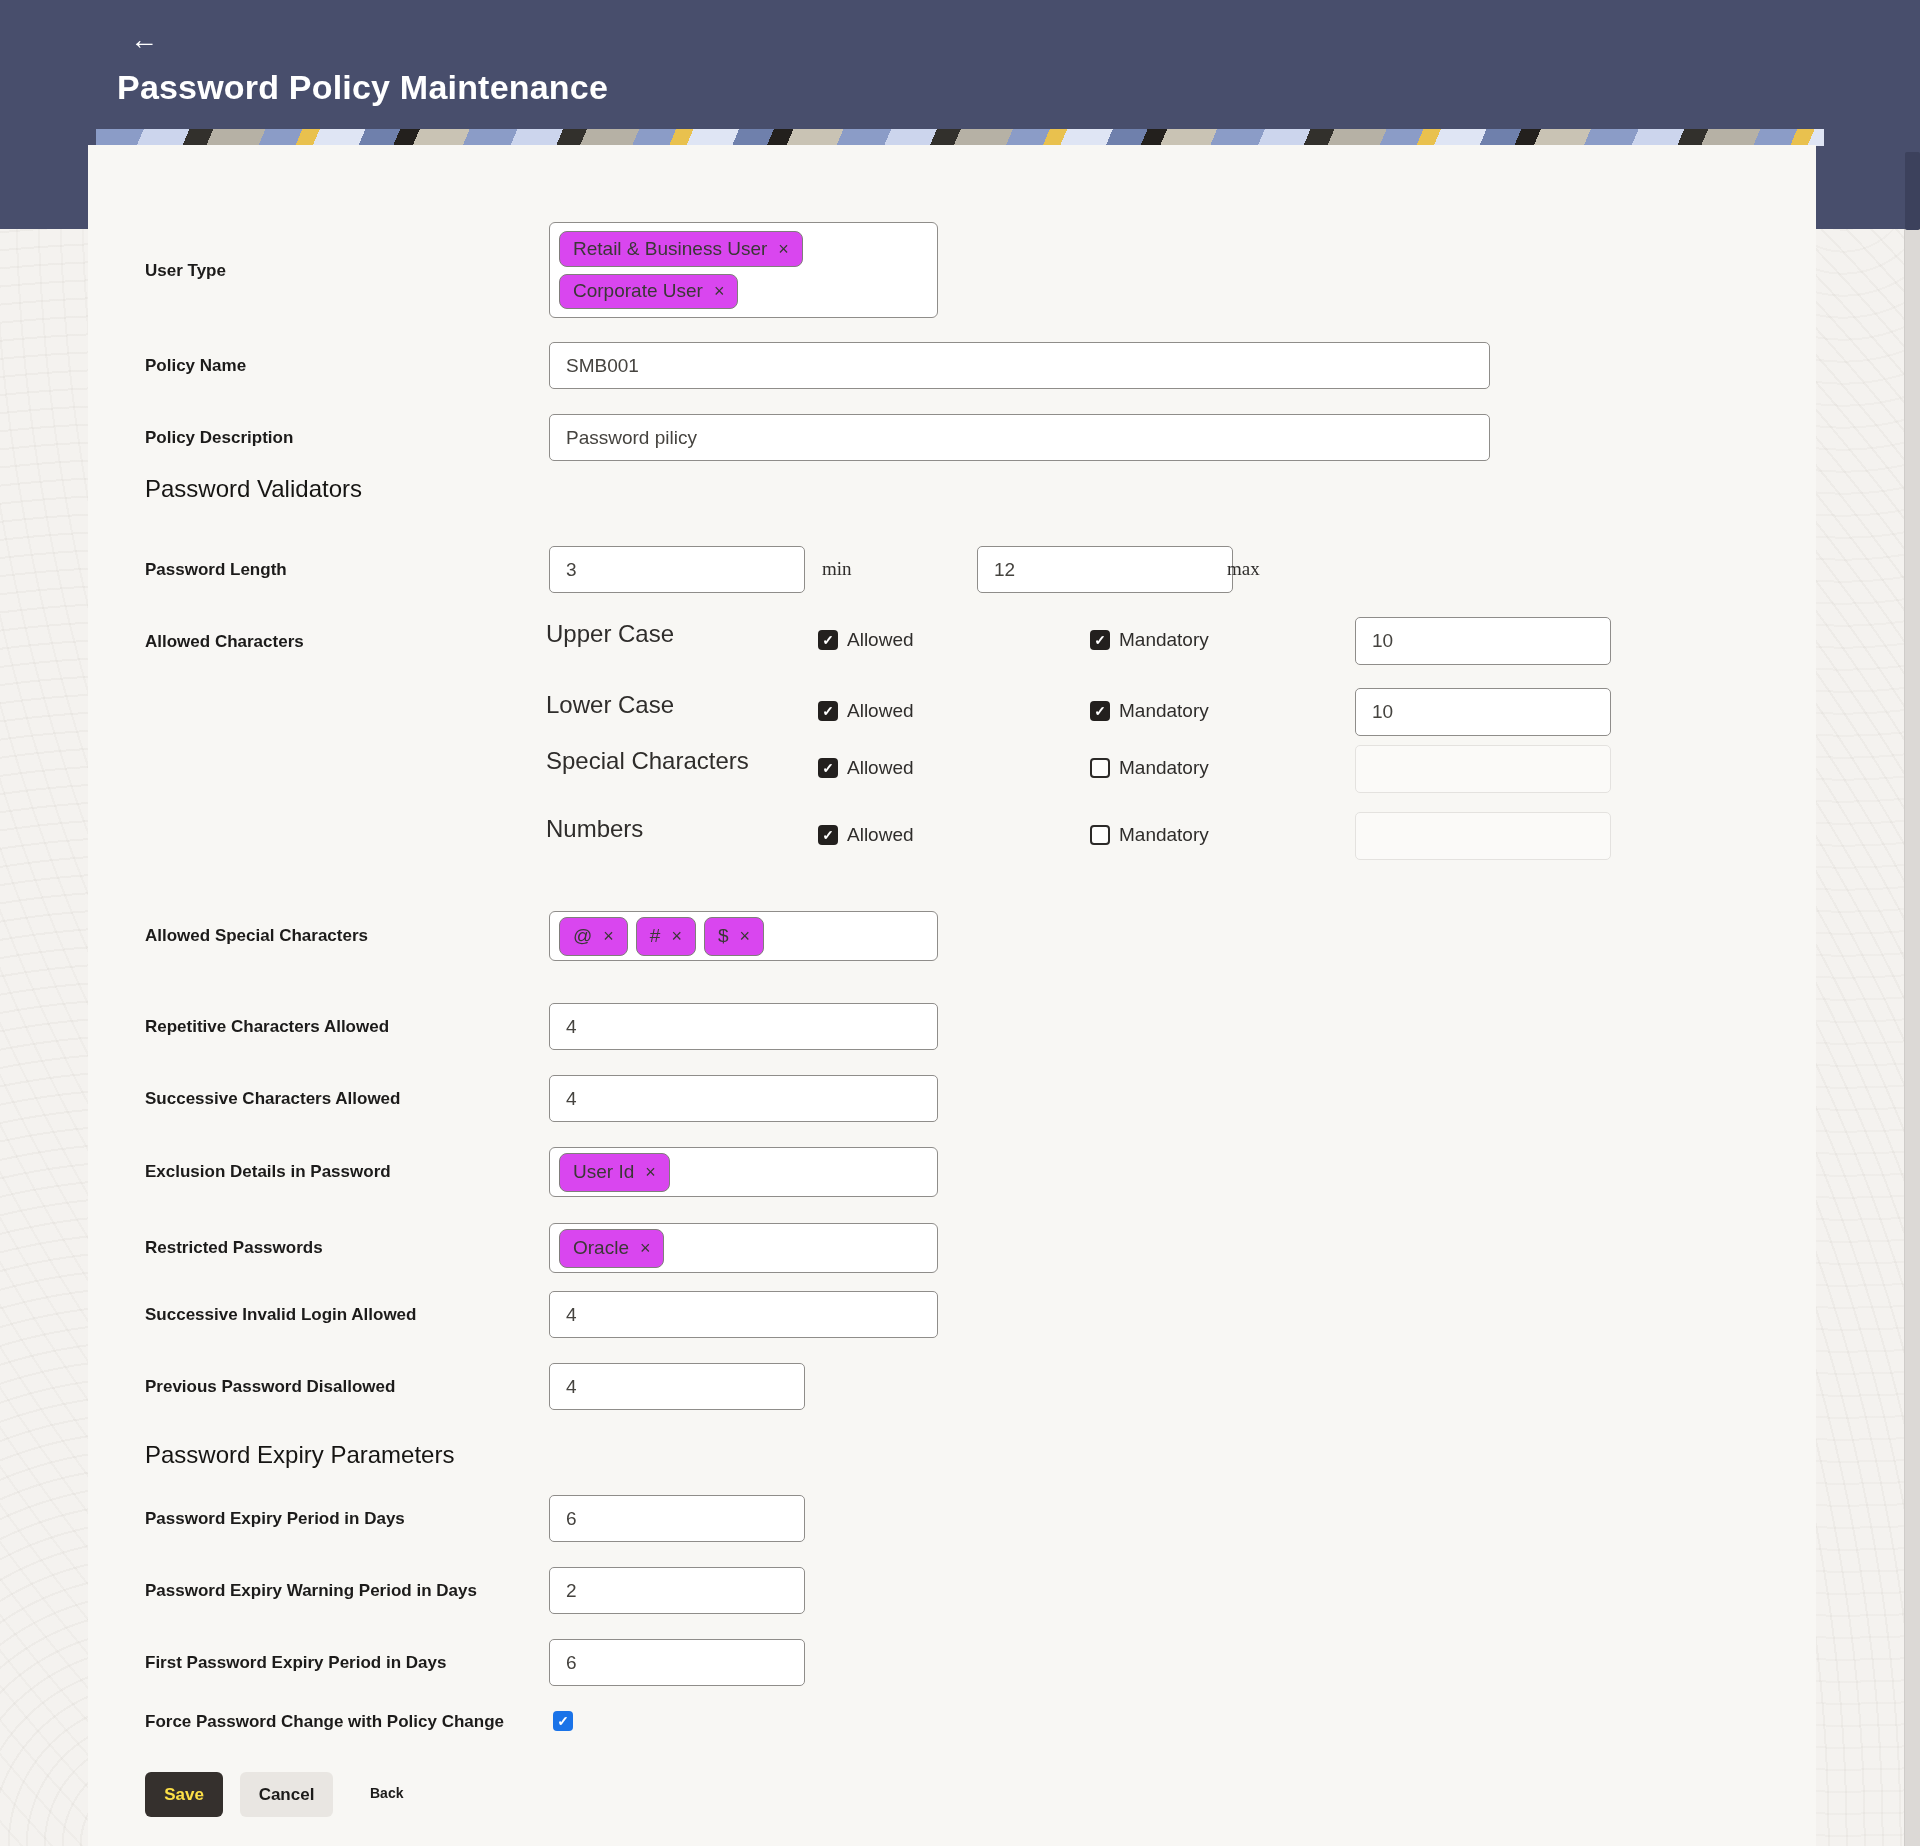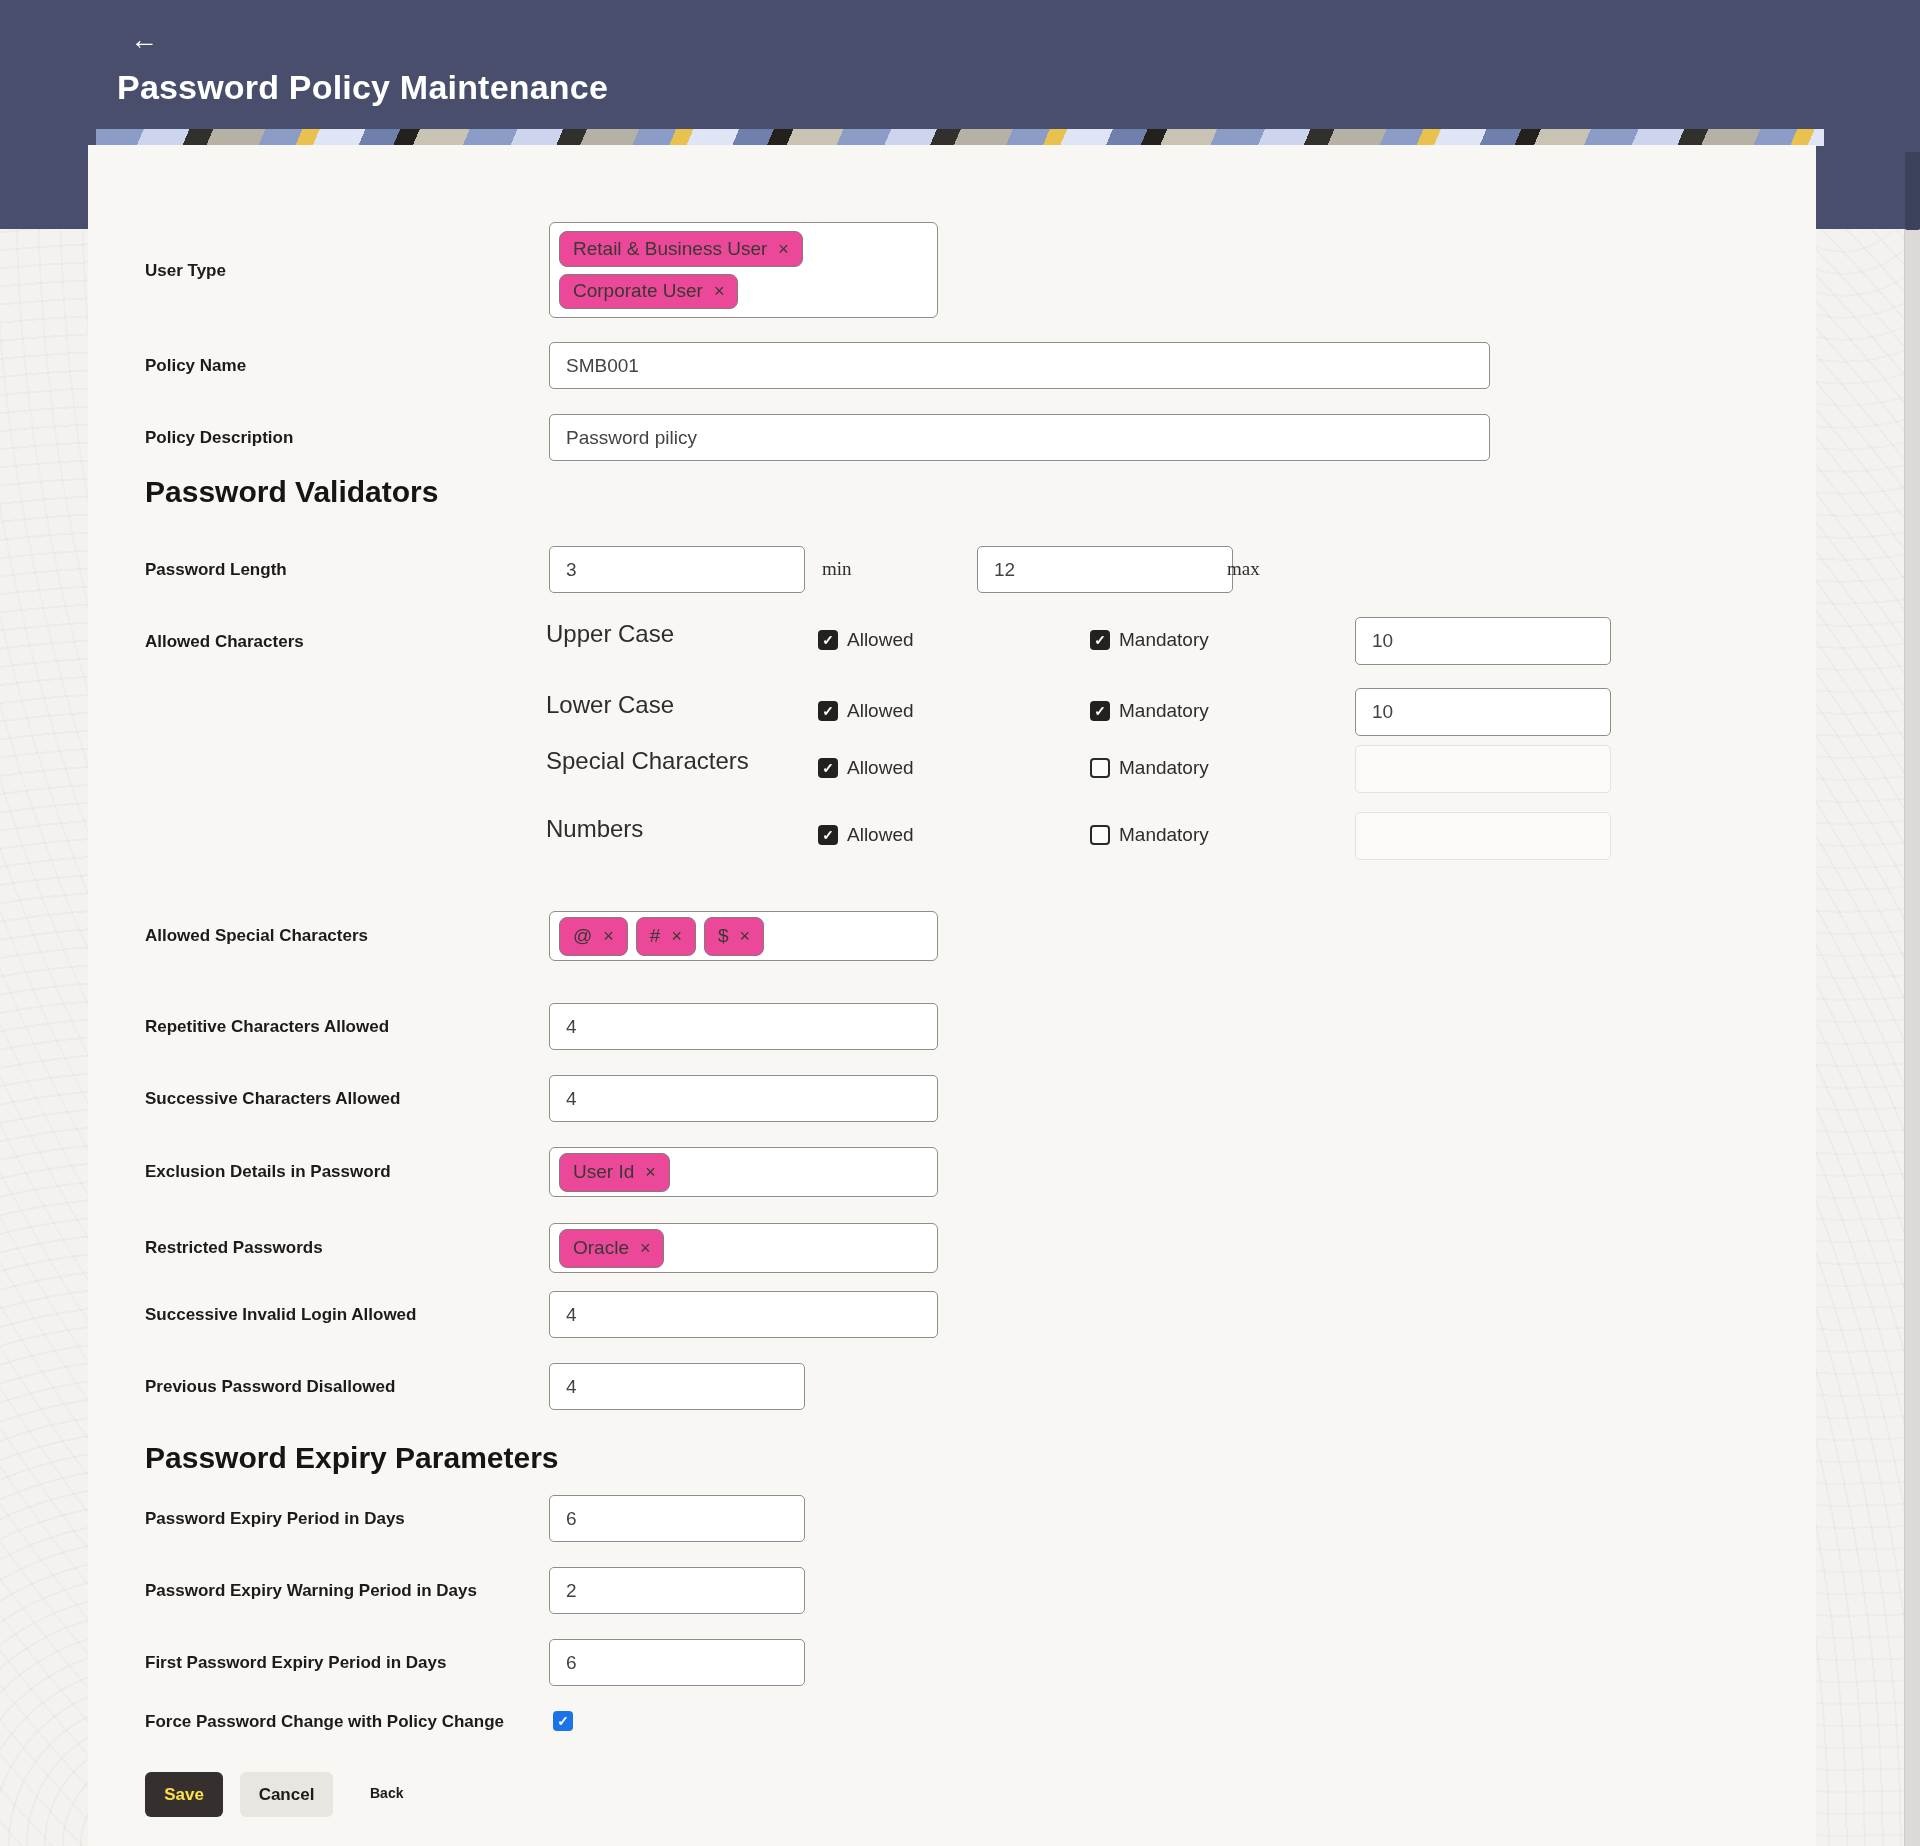--- a/index.html
+++ b/index.html
@@ -33,31 +33,31 @@
   .frow{position:absolute;left:0;width:1920px;height:0;}
   .flabel{position:absolute;left:145px;font-size:17px;font-weight:600;color:#1c1b1a;white-space:nowrap;}
   .tinput{
     position:absolute;left:549px;height:47px;box-sizing:border-box;
     border:1.4px solid #8f8d8a;border-radius:5px;background:#ffffff;
     font-family:"Liberation Sans",sans-serif;font-size:19px;color:#45433f;
     padding:0 16px;outline:none;
   }
   .w-lg{width:941px}.w-md{width:389px}.w-sm{width:256px}
   .unit{position:absolute;font-size:19px;color:#2f2d2b;top:12px;font-family:Liberation Serif, serif;}
-  .sect{position:absolute;left:145px;margin:0;font-size:30px;font-weight:700;color:#161513;white-space:nowrap;}
+  .sect{position:absolute;left:145px;margin:0;font-size:24px;font-weight:400;color:#161513;white-space:nowrap;}
   
   .tagbox{
     position:absolute;left:549px;box-sizing:border-box;background:#ffffff;
     border:1.4px solid #8f8d8a;border-radius:6px;
     display:flex;align-items:center;gap:8px;padding:0 9px;height:50px;width:389px;
   }
   .tagbox.tall{height:96px;flex-direction:column;align-items:flex-start;justify-content:center;gap:7px;padding:8px 9px;}
   .chip{
     display:inline-flex;align-items:center;gap:11px;height:39px;box-sizing:border-box;
-    border:1.4px solid #807e7b;border-radius:8px;background:#ec4899;
+    border:1.4px solid #807e7b;border-radius:8px;background:#d946ef;
     padding:0 13px;font-size:19px;color:#3a3835;white-space:nowrap;
   }
   .chip .x{font-size:18px;color:#3a3835;cursor:pointer;line-height:1;}
   
   .crow{position:absolute;left:546px;width:1070px;height:48px;}
   .sub{position:absolute;left:0;top:3px;font-size:24px;color:#2f2d2b;white-space:nowrap;}
   .cbgrp{position:absolute;top:12px;display:flex;align-items:center;gap:9px;font-size:19px;color:#2f2d2b;white-space:nowrap;}
   .cbgrp.g-allowed{left:272px}
   .cbgrp.g-mandatory{left:544px}
   .cb{

